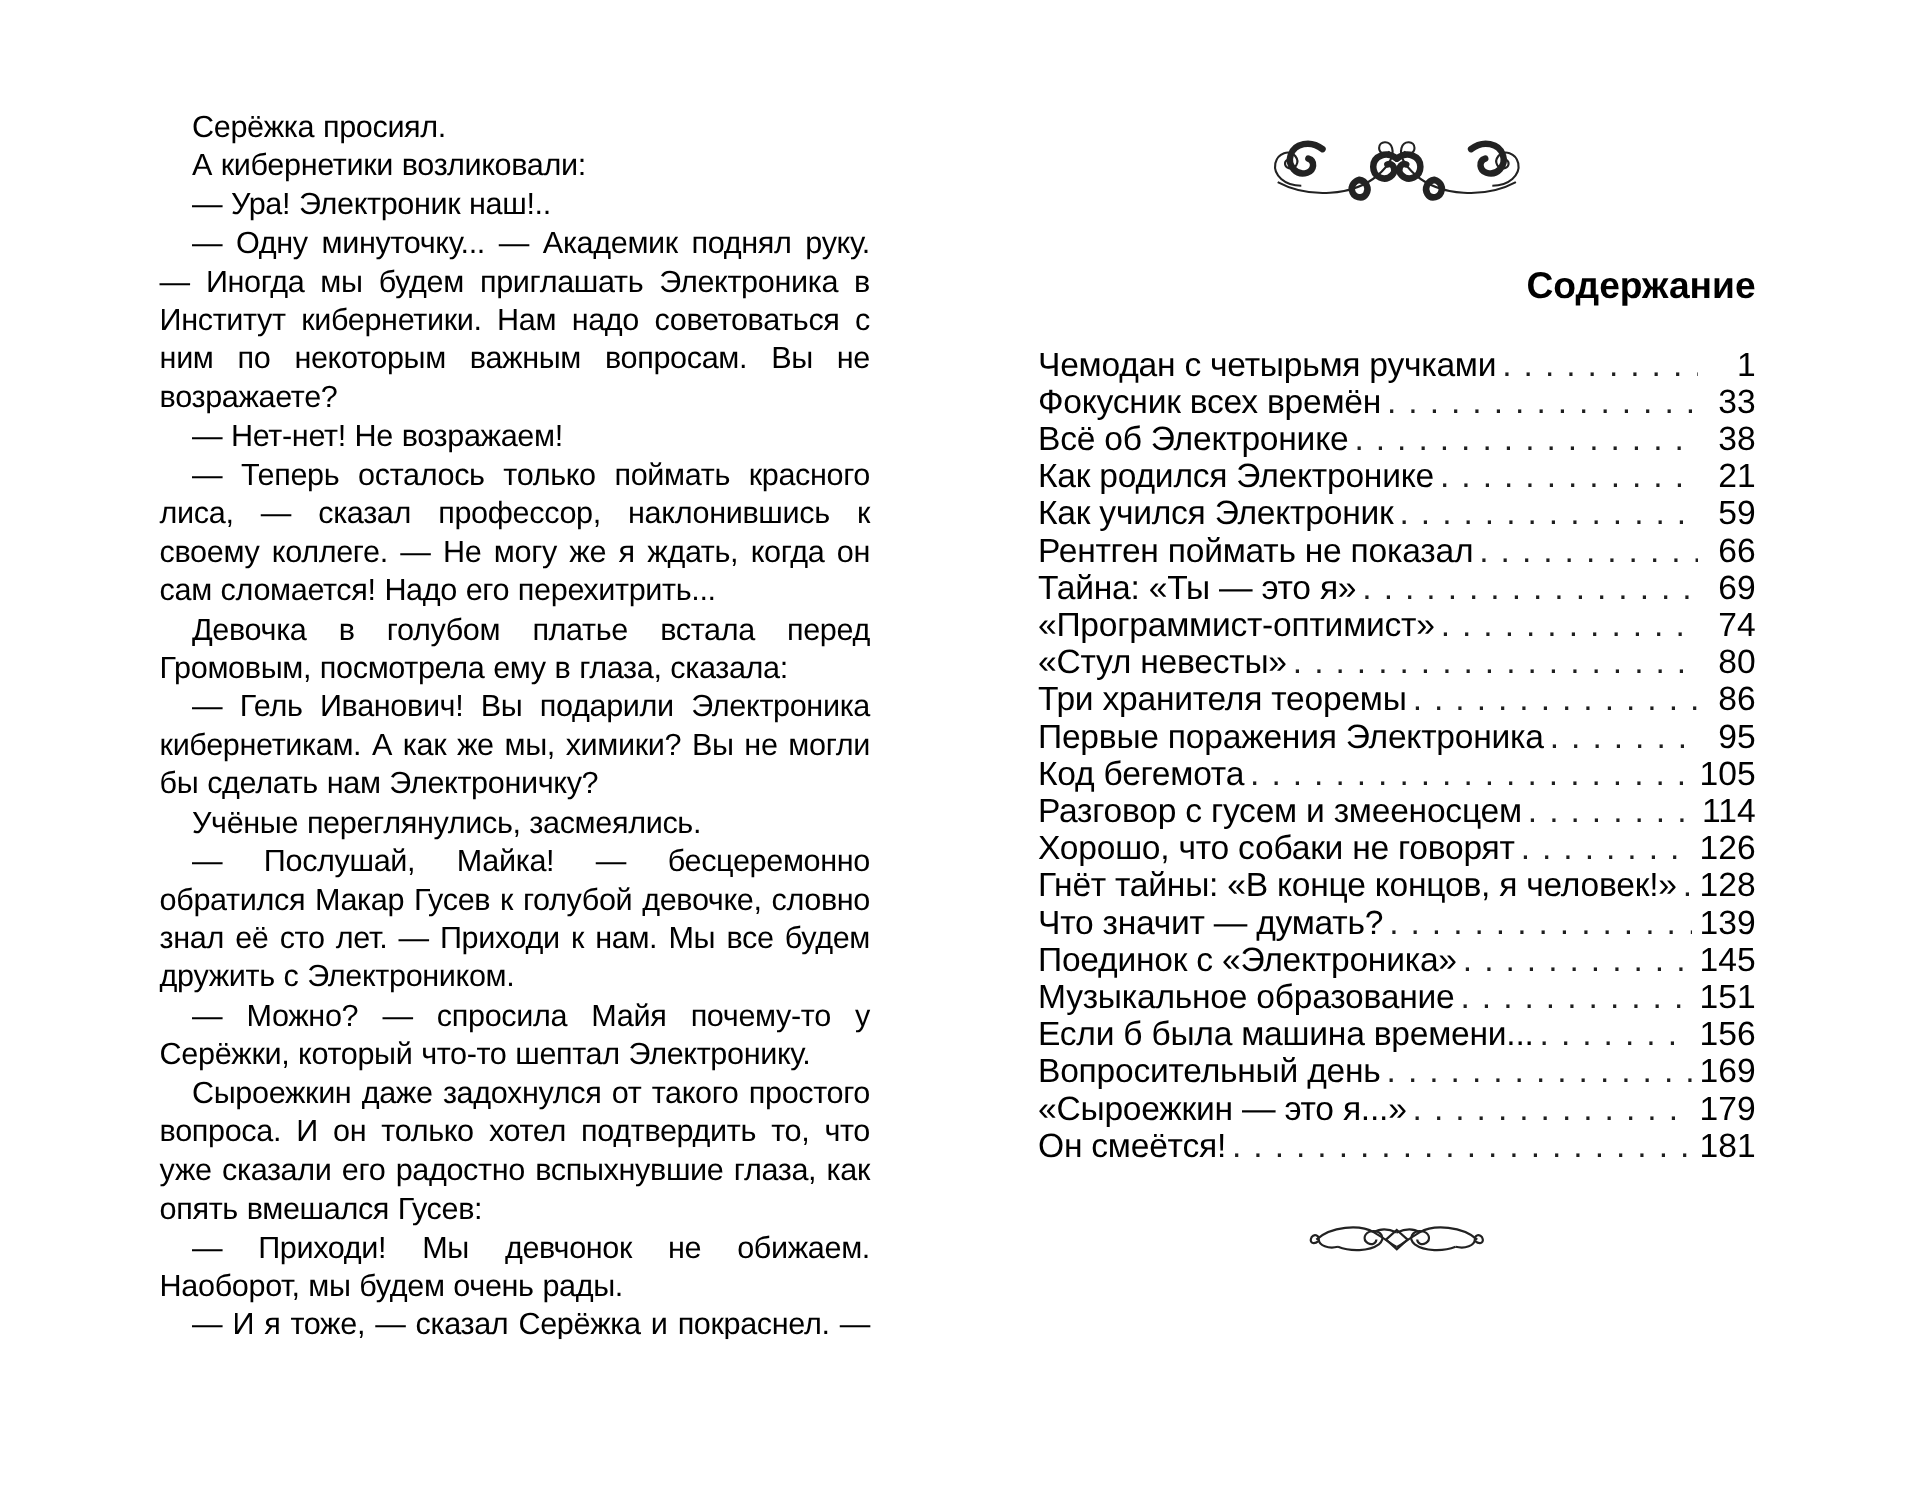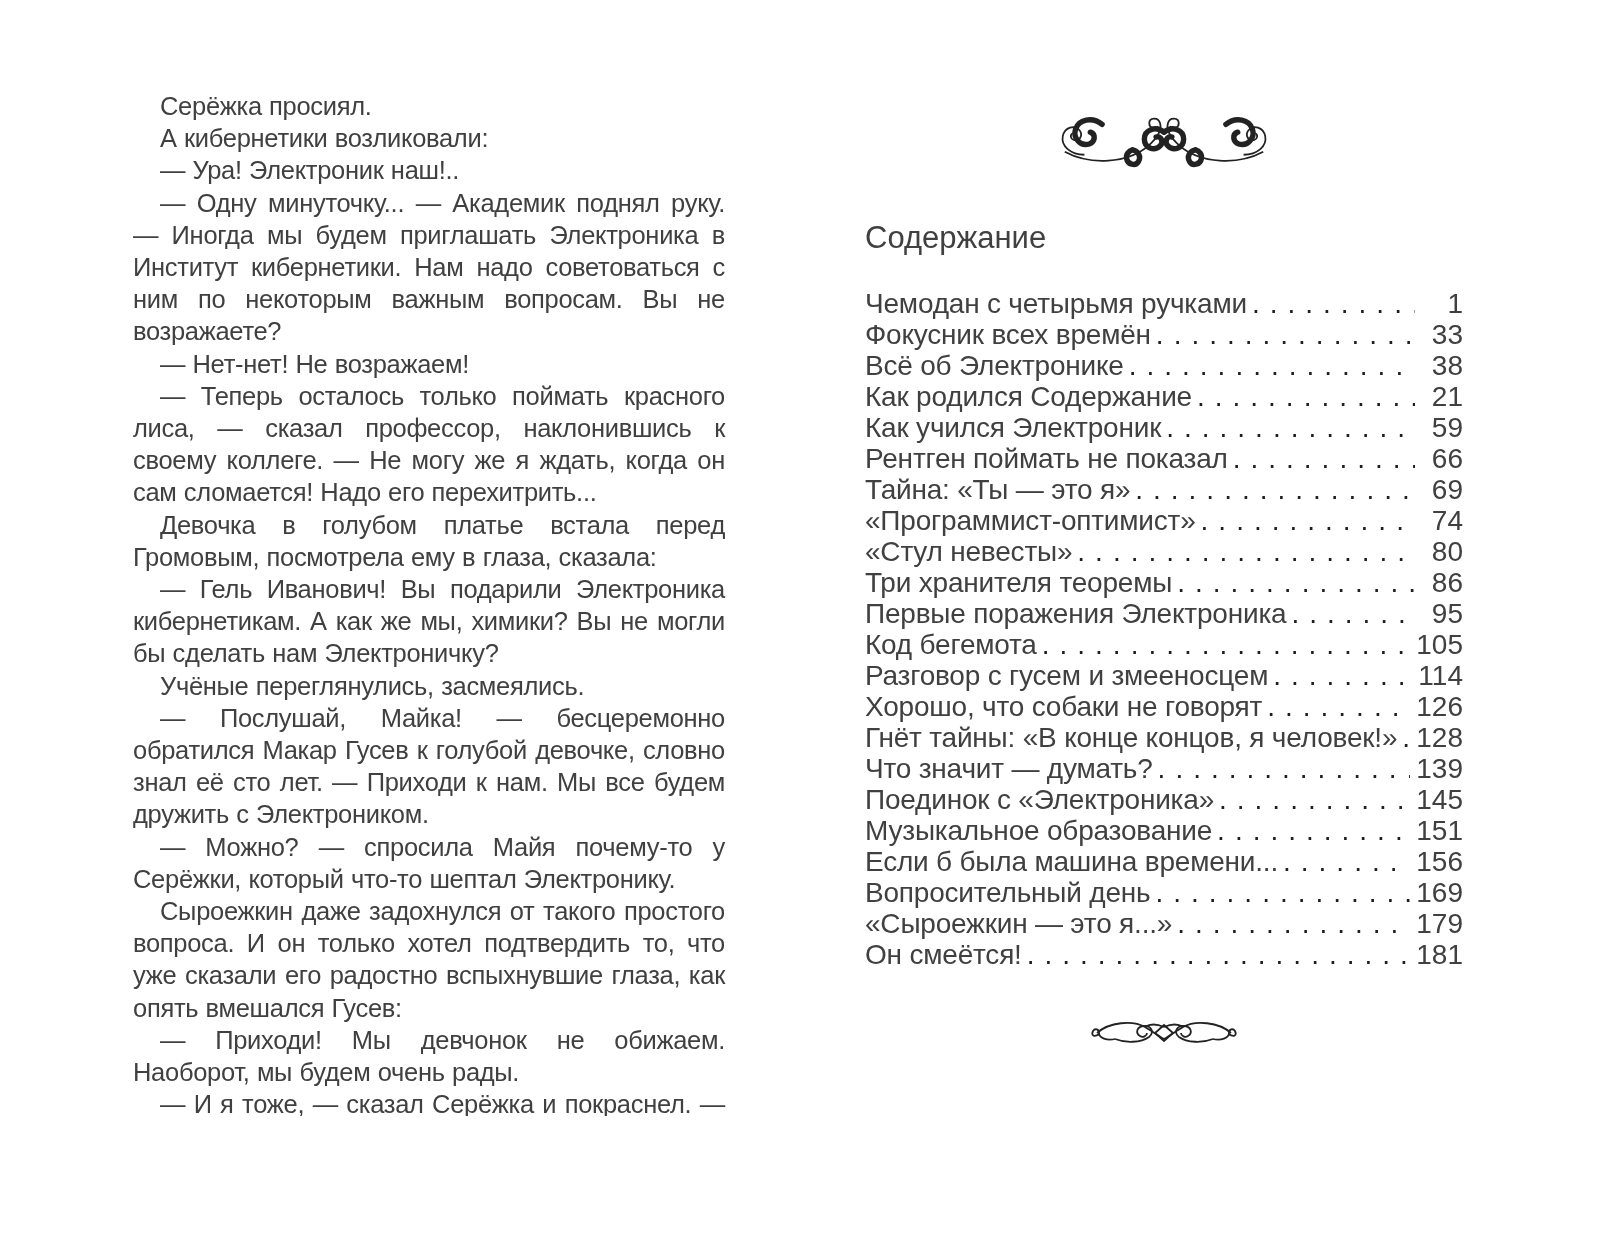--- a/index.html
+++ b/index.html
@@ -2,21 +2,21 @@
 <html lang="ru"><head>
 <meta charset="utf-8">
 <style>
   html, body { margin: 0; padding: 0; background: #ffffff; }
   .spread {
     position: relative;
     width: 1604px;
     height: 1116px;
     background: #ffffff;
     font-family: "Liberation Sans", sans-serif;
-    color: #404040;
+    color: #000000;
     overflow: hidden;
   }
 
   
   .left-page {
     position: absolute;
     left: 133px;
     top: 90px;
     width: 592px;
   }
@@ -35,23 +35,23 @@
     position: absolute;
     left: 865px;
     top: 100px;
     width: 598px;
   }
   .ornament { display: block; margin: 0 auto; }
   .ornament.top { margin-top: 8px; }
   .ornament.bottom { margin-top: 42px; }
   .contents-title {
     margin: 46px 0 32px 0;
-    text-align: left;
+    text-align: right;
     font-size: 31px;
-    font-weight: normal;
+    font-weight: bold;
     letter-spacing: 0;
   }
   .toc { font-size: 28px; }
   .toc-row {
     display: flex;
     align-items: baseline;
     height: 31px;
     line-height: 31px;
     white-space: nowrap;
   }
@@ -141,21 +141,21 @@
           <span class="toc-page">33</span>
         </div>
 
         <div class="toc-row">
           <span class="toc-name">Всё об Электронике</span>
           <span class="toc-dots"></span>
           <span class="toc-page">38</span>
         </div>
 
         <div class="toc-row">
-          <span class="toc-name">Как родился Содержание</span>
+          <span class="toc-name">Как родился Электронике</span>
           <span class="toc-dots"></span>
           <span class="toc-page">21</span>
         </div>
 
         <div class="toc-row">
           <span class="toc-name">Как учился Электроник</span>
           <span class="toc-dots"></span>
           <span class="toc-page">59</span>
         </div>
 

